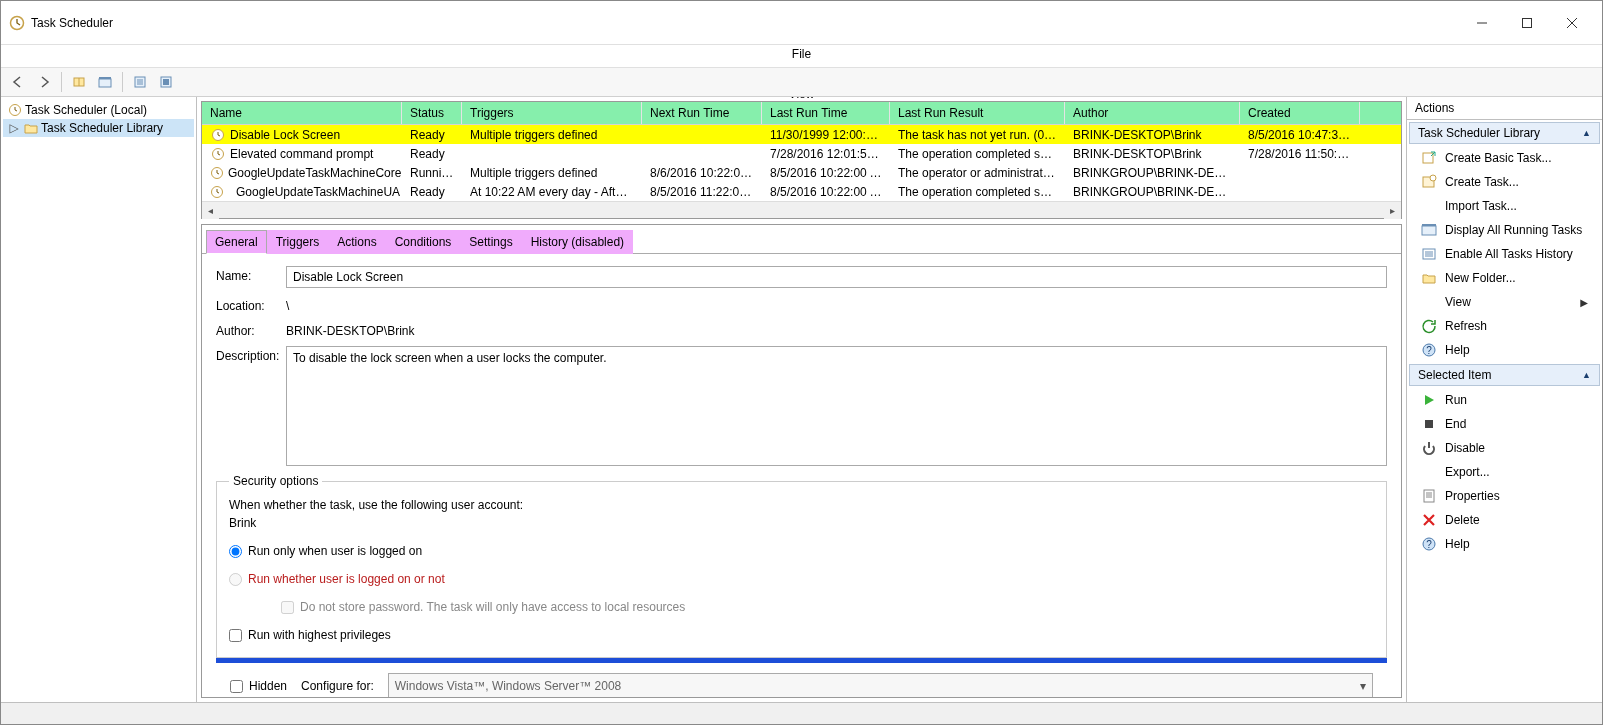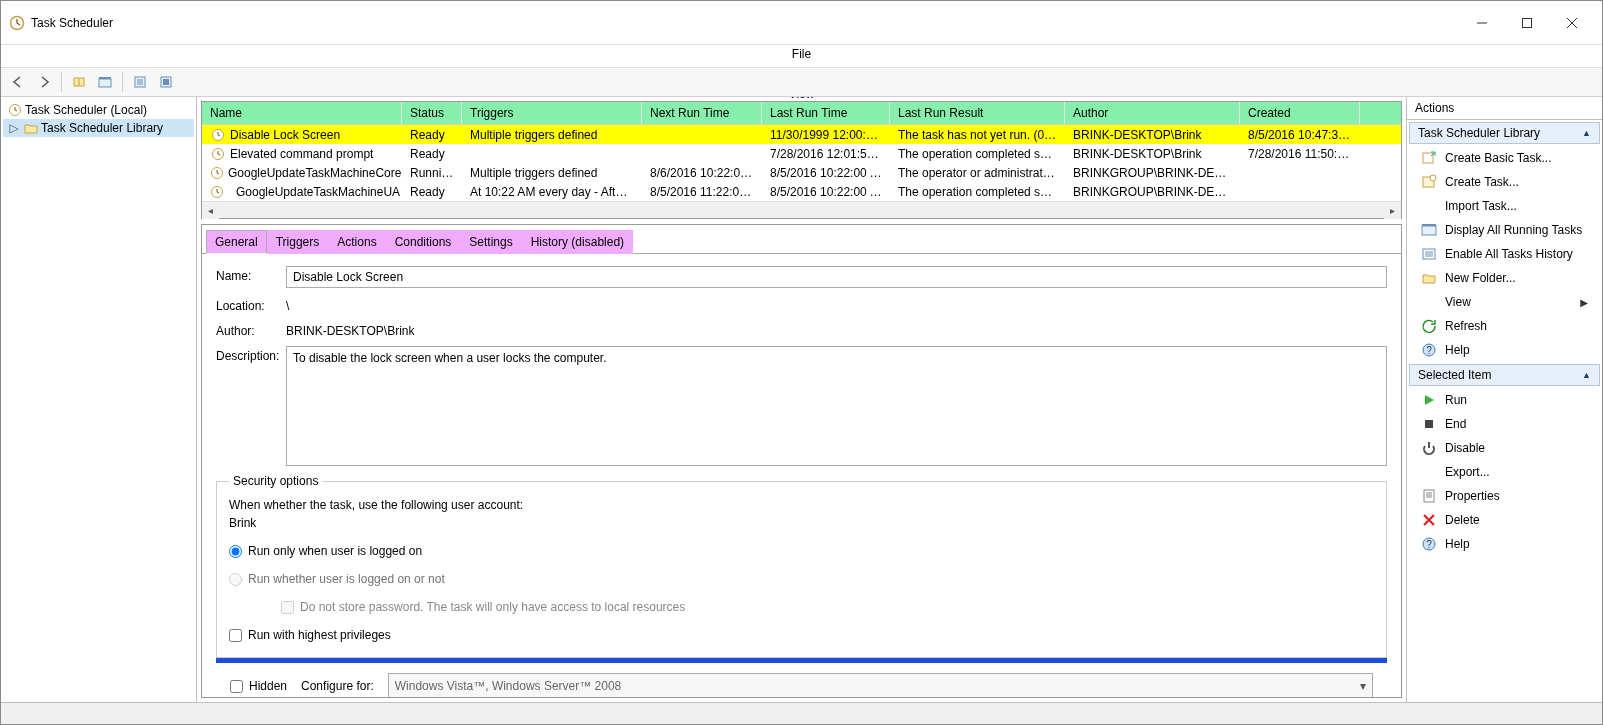--- a/index.html
+++ b/index.html
@@ -287,21 +287,21 @@
           <fieldset>
             <legend>Security options</legend>
             <div style="margin-bottom:4px">When whether the task, use the following user account:</div>
             <div style="margin-bottom:6px">Brink</div>
             <div class="radio-row">
               <input type="radio" checked="" style="">
               <span>Run only when user is logged on</span>
             </div>
             <div class="radio-row">
               <input type="radio" disabled="" style="">
-              <span style="color:#737373">Run whether user is logged on or not</span>
+              <span style="color:#b91c1c">Run whether user is logged on or not</span>
             </div>
             <div class="check-row indent">
               <input type="checkbox" disabled="" style="">
               <span style="color:#888">Do not store password.  The task will only have access to local resources</span>
             </div>
             <div class="check-row">
               <input type="checkbox" style="">
               <span>Run with highest privileges</span>
             </div>
           </fieldset>

